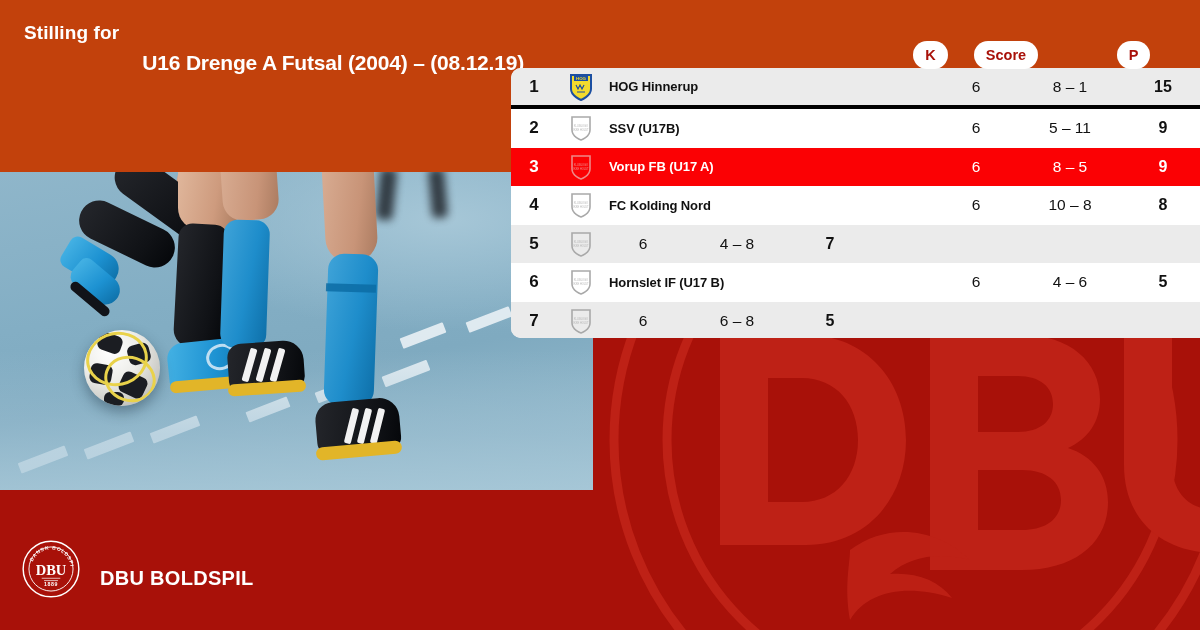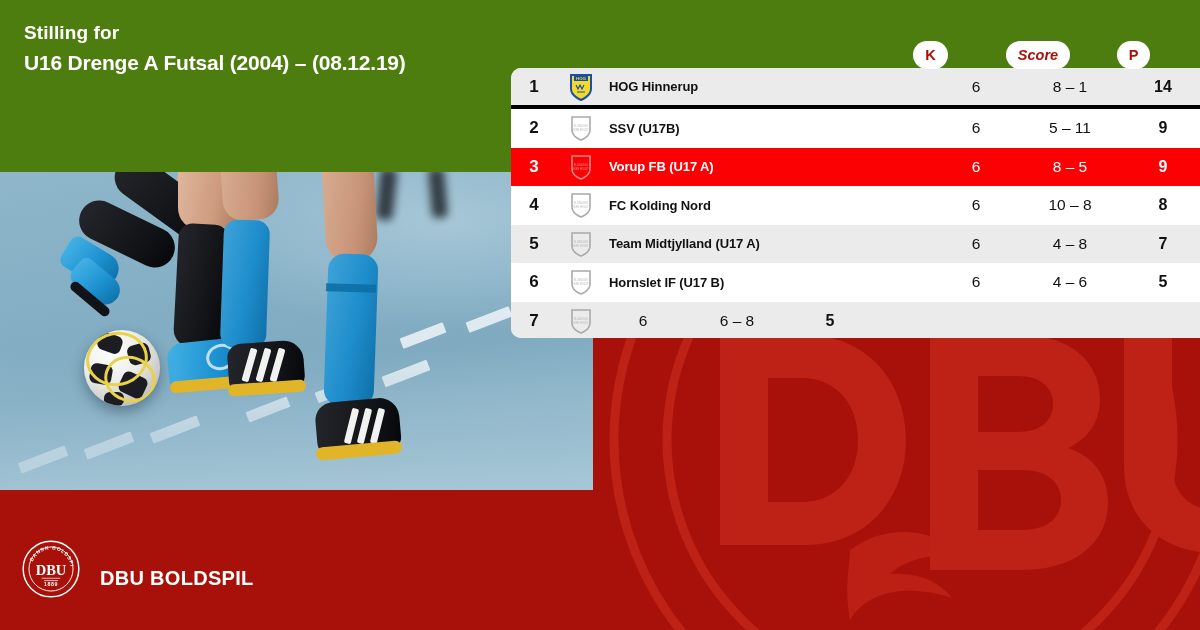--- a/index.html
+++ b/index.html
@@ -17,21 +17,22 @@
     left:600px; top:120px;
     width:640px; height:640px;
     opacity:1;
     pointer-events:none;
   }
 
   
   .header-band {
     position:absolute; left:0; top:0;
     width:1200px; height:172px;
-    background:#4d7c0f;
+    background:#c2410c;
+    text-align:right;
   }
   .kicker {
     position:absolute; left:24px; top:22px;
     font-size:19px; font-weight:bold; color:#fff;
     letter-spacing:.1px;
   }
   .title {
     position:absolute; left:24px; top:50px;
     width:500px;
     font-size:21px; font-weight:bold; color:#fff;
@@ -123,21 +124,21 @@
   .pill {
     position:absolute; top:41px;
     background:#fff; color:#A81109;
     font-weight:bold; font-size:14.5px;
     border-radius:14px;
     height:28px; line-height:28px;
     text-align:center;
     z-index:6;
   }
   #pill-k  { left:913px; width:35px; }
-  #pill-sc { left:1006px; width:64px;font-style:italic; }
+  #pill-sc { left:974px; width:64px; }
   #pill-p  { left:1117px; width:33px; }
 
   
   .footer {
     position:absolute; left:0; bottom:0;
     width:1200px; height:140px;
   }
   .logo-wrap { position:absolute; left:22px; top:540px; }
   .brand {
     position:absolute; left:100px; top:567px;
@@ -247,21 +248,21 @@
   <path d="M2 2 h20 v14 c0 7-10 11-10 11 S2 23 2 16 z" fill="#F2DB2E" stroke="#1C4FA1" stroke-width="2"></path>
   <rect x="5" y="3" width="14" height="5" fill="#1C4FA1"></rect>
   <text x="12" y="7.4" text-anchor="middle" font-family="Liberation Sans, sans-serif" font-size="4.4" font-weight="bold" fill="#F2DB2E">HOG</text>
   <path d="M7 12 l2 4 2-4 2 4 2-4" stroke="#1C4FA1" stroke-width="1.2" fill="none"></path>
   <path d="M8 19 h8" stroke="#1C4FA1" stroke-width="1.2"></path>
 </svg>
       </div>
      <div class="c-team">HOG Hinnerup</div>
      <div class="c-k">6</div>
      <div class="c-sc">8 – 1</div>
-     <div class="c-p">14</div>
+     <div class="c-p">15</div>
     </div>
     <div class="row white">
       <div class="c-pos">2</div>
      <div class="c-crest">
         <svg width="24" height="28" viewBox="0 0 24 28">
   <path d="M3 3 h18 v13 c0 7-9 10-9 10 S3 23 3 16 z" fill="none" stroke="#A9A9A9" stroke-width="1.6"></path>
   <text x="12" y="12.5" text-anchor="middle" font-family="Liberation Sans, sans-serif" font-size="2.6" fill="#B5B5B5">KLUBLOGO</text>
   <text x="12" y="16.5" text-anchor="middle" font-family="Liberation Sans, sans-serif" font-size="2.6" fill="#B5B5B5">IKKE HOLDT</text>
 </svg>
       </div>
@@ -300,21 +301,20 @@
     </div>
     <div class="row alt">
       <div class="c-pos">5</div>
      <div class="c-crest">
         <svg width="24" height="28" viewBox="0 0 24 28">
   <path d="M3 3 h18 v13 c0 7-9 10-9 10 S3 23 3 16 z" fill="none" stroke="#A9A9A9" stroke-width="1.6"></path>
   <text x="12" y="12.5" text-anchor="middle" font-family="Liberation Sans, sans-serif" font-size="2.6" fill="#B5B5B5">KLUBLOGO</text>
   <text x="12" y="16.5" text-anchor="middle" font-family="Liberation Sans, sans-serif" font-size="2.6" fill="#B5B5B5">IKKE HOLDT</text>
 </svg>
       </div>
-     <div class="c-team">Team Midtjylland (U17 A)</div>
      <div class="c-k">6</div>
      <div class="c-sc">4 – 8</div>
      <div class="c-p">7</div>
     </div>
     <div class="row white">
       <div class="c-pos">6</div>
      <div class="c-crest">
         <svg width="24" height="28" viewBox="0 0 24 28">
   <path d="M3 3 h18 v13 c0 7-9 10-9 10 S3 23 3 16 z" fill="none" stroke="#A9A9A9" stroke-width="1.6"></path>
   <text x="12" y="12.5" text-anchor="middle" font-family="Liberation Sans, sans-serif" font-size="2.6" fill="#B5B5B5">KLUBLOGO</text>

